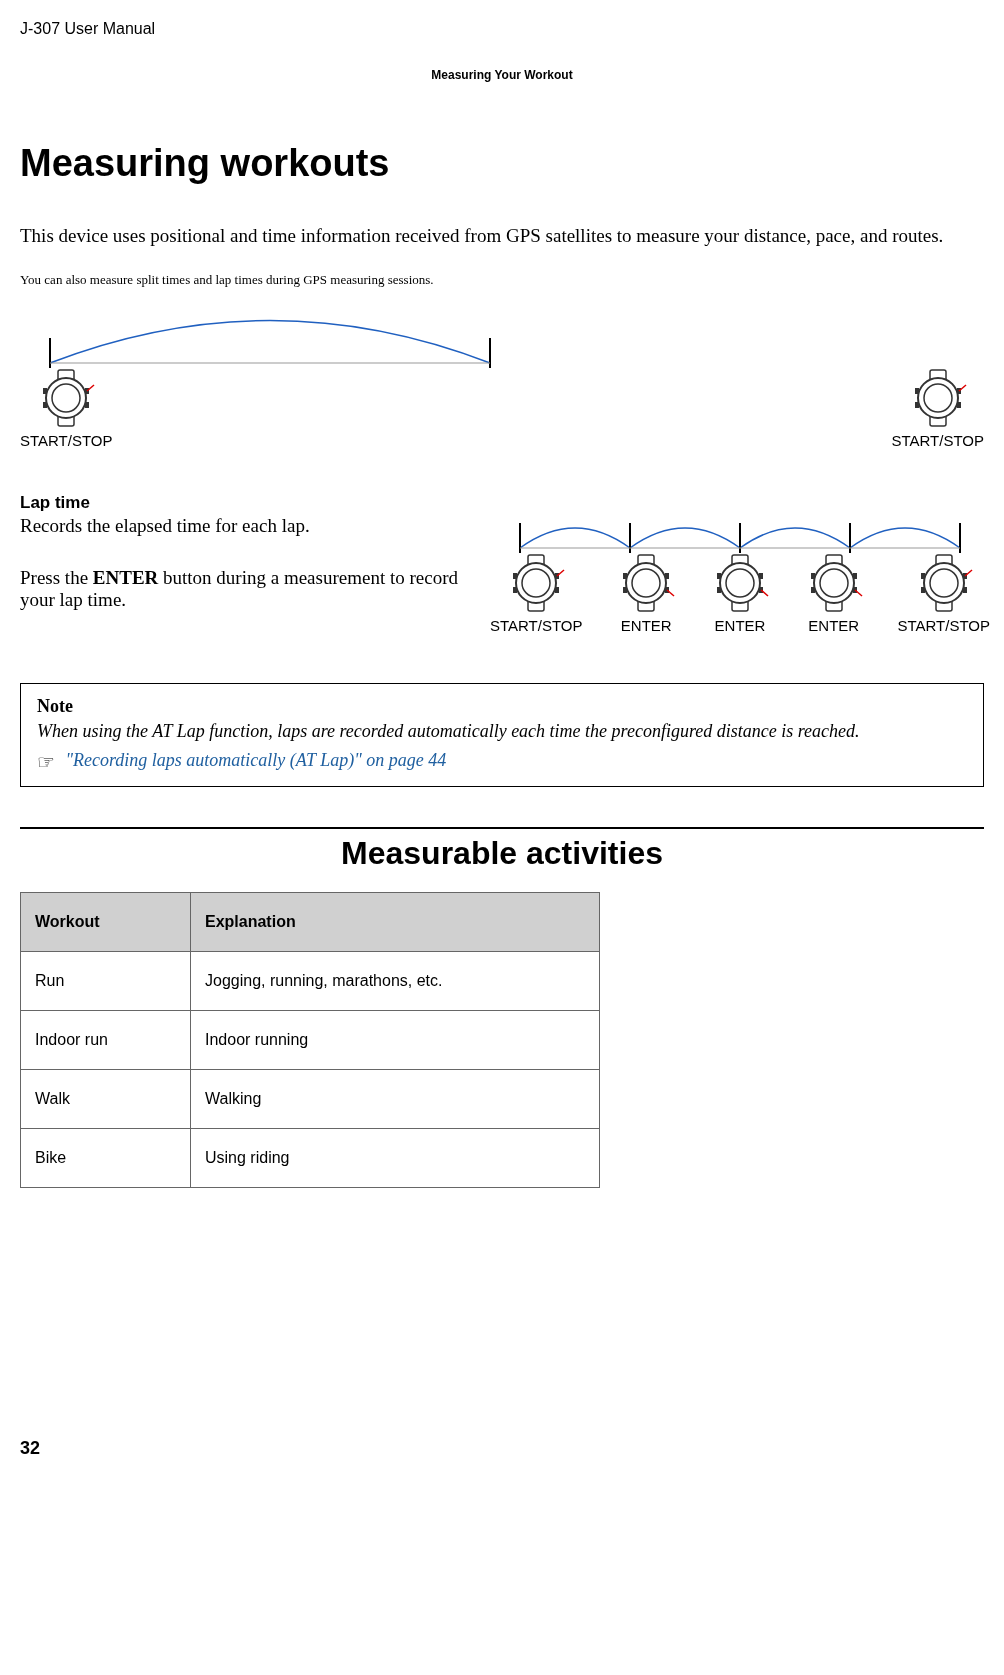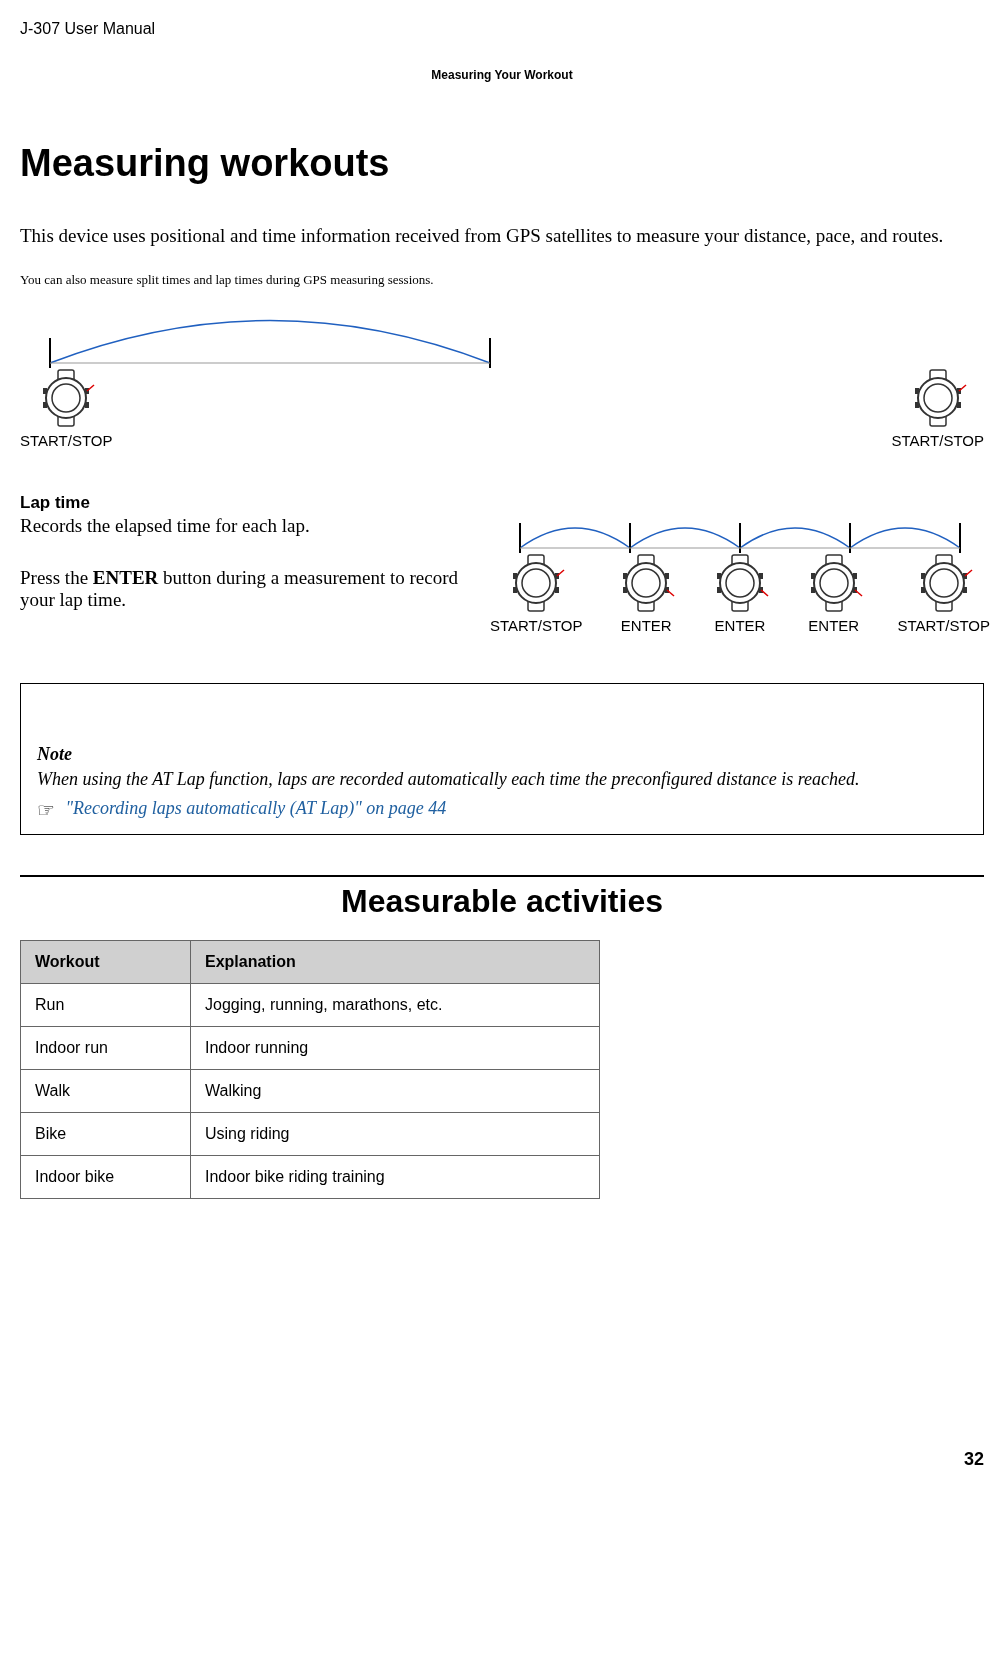--- a/index.html
+++ b/index.html
@@ -77,24 +77,22 @@
       white-space: nowrap;
     }
     .note-box {
       border: 1px solid #000;
       padding: 12px 16px;
       margin-top: 30px;
       margin-bottom: 40px;
       font-size: 18px;
     }
     .note-label {
-      font-style: italic;
       font-weight: bold;
       margin-bottom: 4px;
-      margin-top: 48px;
     }
     .note-text {
       font-style: italic;
       margin-bottom: 8px;
     }
     .note-link {
       color: #2060a0;
       font-style: italic;
     }
     .hand-icon {
@@ -116,30 +114,30 @@
       text-align: center;
     }
     table.activities {
       border-collapse: collapse;
       width: 580px;
       font-family: "Helvetica Neue", Arial, sans-serif;
       font-size: 16px;
     }
     table.activities th, table.activities td {
       border: 1px solid #666;
-      padding: 12px 14px;
+      padding: 20px 14px;
       text-align: left;
     }
     table.activities th {
       background: #d0d0d0;
       font-weight: bold;
     }
     table.activities td:first-child { width: 170px; }
     .page-number {
-      text-align: right;
+      text-align: left;
       font-family: "Helvetica Neue", Arial, sans-serif;
       font-weight: bold;
       font-size: 18px;
       margin-top: 250px;
     }
   </style>
 </head>
 <body>
 
 <svg width="0" height="0" style="position:absolute">
@@ -285,20 +283,16 @@
         <td>Indoor running</td>
       </tr>
       <tr>
         <td>Walk</td>
         <td>Walking</td>
       </tr>
       <tr>
         <td>Bike</td>
         <td>Using riding</td>
       </tr>
-      <tr>
-        <td>Indoor bike</td>
-        <td>Indoor bike riding training</td>
-      </tr>
     </tbody>
 </table>
 
 <div class="page-number">32</div>
 
 </body></html>

